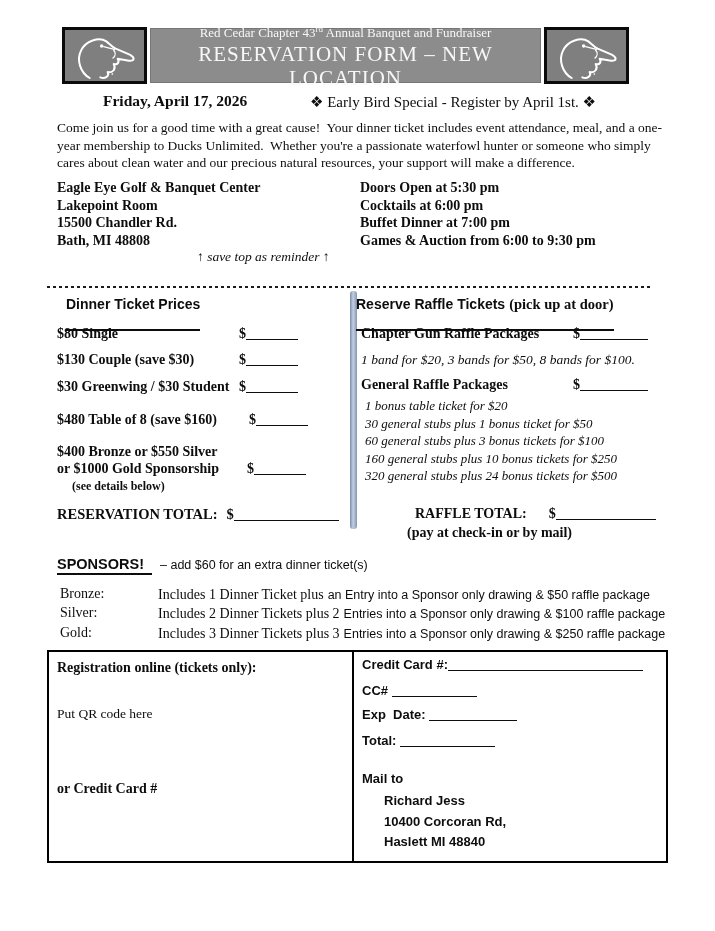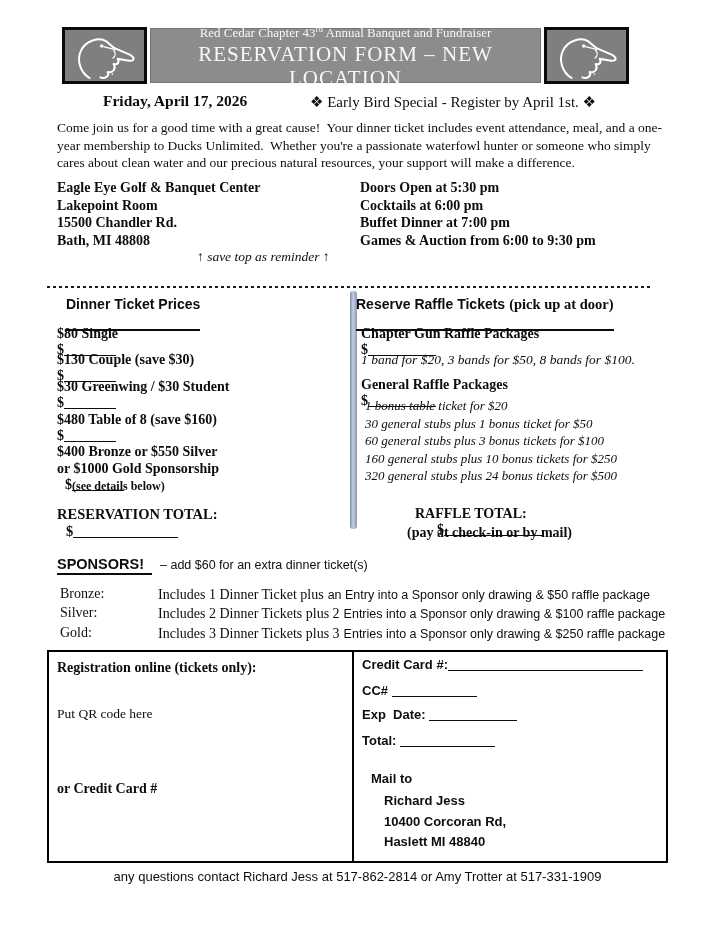--- a/index.html
+++ b/index.html
@@ -31,21 +31,21 @@
   .sched{top:179px;left:360px;font-size:14px;line-height:17.5px;font-weight:bold;}
   .reminder{top:249px;left:197px;font-size:13.5px;font-style:italic;}
 
   .dashes{top:286px;left:47px;width:604px;height:2px;
     background:repeating-linear-gradient(90deg,#1a1a1a 0 3px,transparent 3px 6px);}
   .vbar{top:291px;left:350px;width:7px;height:238px;border-radius:3px;
     background:linear-gradient(90deg,#7b8cab,#c3cfe2 45%,#8496b5);}
   .colhead{font-family:"Liberation Sans",sans-serif;font-weight:bold;font-size:14px;}
   .u2{border-bottom:2px solid #0d0d0d;padding-bottom:17px;}
   .bl{display:inline-block;border-bottom:1.5px solid #0d0d0d;height:12px;vertical-align:-2px;}
-  .drow{font-size:14px;font-weight:bold;display:flex;flex-direction:column;}
+  .drow{font-size:14px;font-weight:bold;display:flex;}
   .dlabel{width:182px;flex:none;}
   .amt{white-space:nowrap;}
   .lcol-note{font-size:12px;font-weight:bold;}
   .rtitle-paren{font-family:"Liberation Serif",serif;font-weight:bold;font-size:14.5px;}
   .ital{font-style:italic;text-align:right;}
   .gopt{font-size:13px;font-style:italic;line-height:17.6px;}
 
   
   .sp-head{display:flex;align-items:baseline;gap:8px;}
   .sp-title{font-family:"Liberation Sans",sans-serif;font-weight:bold;font-size:14.5px;
@@ -219,24 +219,23 @@
       </div>
       <div class="abs pr-line" style="top:31px;left:8px;">
         <span class="pre">CC#</span> <span class="bl" style="width:85px;"></span>
       </div>
       <div class="abs pr-line" style="top:55px;left:8px;">
         <span class="pre">Exp  Date:</span> <span class="bl" style="width:88px;"></span>
       </div>
       <div class="abs pr-line" style="top:81px;left:8px;">
         <span class="pre">Total:</span> <span class="bl" style="width:95px;"></span>
       </div>
-      <div class="abs" style="top:119px;left:17px;text-align:center;">Mail to</div>
+      <div class="abs" style="top:119px;left:8px;text-align:center;">Mail to</div>
       <div class="abs" style="top:139px;left:30px;line-height:20.5px;">
         <div>Richard Jess</div>
         <div>10400 Corcoran Rd,</div>
         <div>Haslett MI 48840</div>
       </div>
     </div>
   </div>
 
-  <div class="abs footer">any questions contact Richard Jess at 517-862-2814 or Amy Trotter at 517-331-1909</div>
 
 </div>
 
 </body></html>

